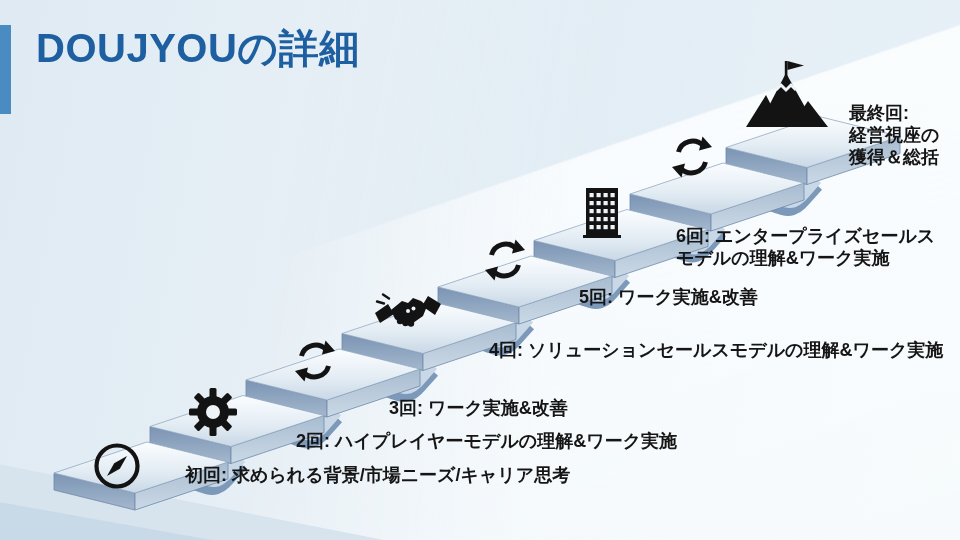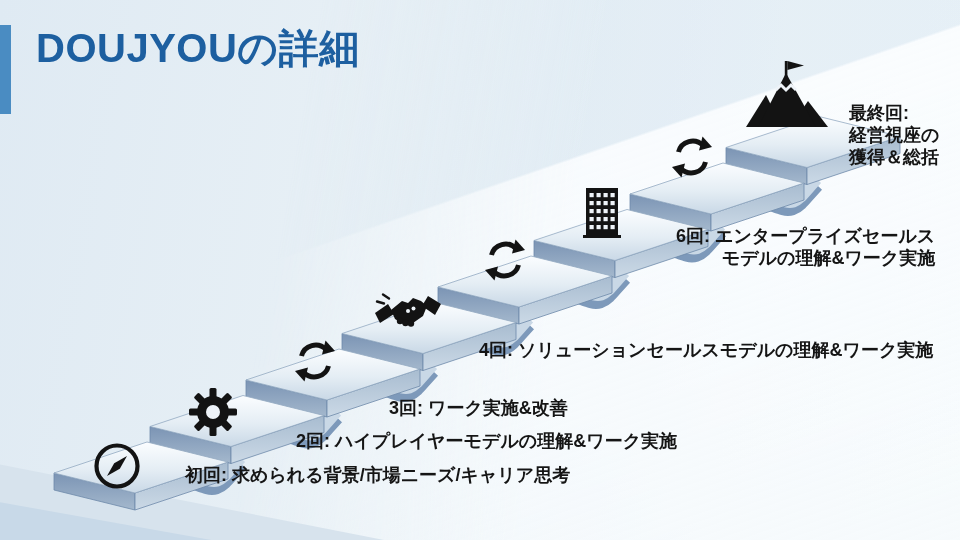--- a/index.html
+++ b/index.html
@@ -22,23 +22,23 @@
   #stairs{position:absolute;left:0;top:0;z-index:1;}
   .icon{position:absolute;z-index:2;color:var(--icon-color,#131313);}
   .icon svg{display:block;width:100%;height:100%;}
   .step-label{
     position:absolute;z-index:3;font-size:18px;line-height:22px;font-weight:700;
     color:var(--label-color,#151515);white-space:pre-line;
   }
   .lbl1{left:185px;top:464px;}
   .lbl2{left:296px;top:430px;}
   .lbl3{left:389px;top:385px;margin-top:12px;}
-  .lbl4{left:479px;top:339px;}
+  .lbl4{left:489px;top:339px;}
   .lbl5{left:579px;top:286px;}
-  .lbl6{left:676px;top:225px;text-align:right;}
+  .lbl6{left:676px;top:225px;}
   .lbl7{left:755px;top:181px;}
   .lbl8{left:849px;top:102px;}
   .icn1{left:93px;top:442px;width:48px;height:48px;}
   .icn2{left:189px;top:388px;width:48px;height:48px;}
   .icn3{left:292px;top:338px;width:46px;height:46px;}
   .icn4{left:375px;top:289px;width:66px;height:46px;}
   .icn5{left:482px;top:237px;width:46px;height:46px;}
   .icn6{left:583px;top:188px;width:38px;height:50px;}
   .icn7{left:669px;top:134px;width:46px;height:46px;}
   .icn8{left:744px;top:57px;width:84px;height:70px;}
@@ -243,19 +243,20 @@
         <polygon points="43.4,4 60,8.5 43.4,13"></polygon>
       </g>
       <path d="M32,33 L37,28 L42,33 L47,28 L52,33" fill="none" stroke="#eef3f8" stroke-width="3"></path>
     </svg>
   </div>
 
   <div class="step-label lbl1">初回: 求められる背景/市場ニーズ/キャリア思考</div>
   <div class="step-label lbl2">2回: ハイプレイヤーモデルの理解&amp;ワーク実施</div>
   <div class="step-label lbl3">3回: ワーク実施&amp;改善</div>
   <div class="step-label lbl4">4回: ソリューションセールスモデルの理解&amp;ワーク実施</div>
+  <div class="step-label lbl5">5回: ワーク実施&amp;改善</div>
   <div class="step-label lbl6">6回: エンタープライズセールス
 モデルの理解&amp;ワーク実施</div>
   <div class="step-label lbl8">最終回:
 経営視座の
 獲得＆総括</div>
 
 </div>
 
 </body></html>

